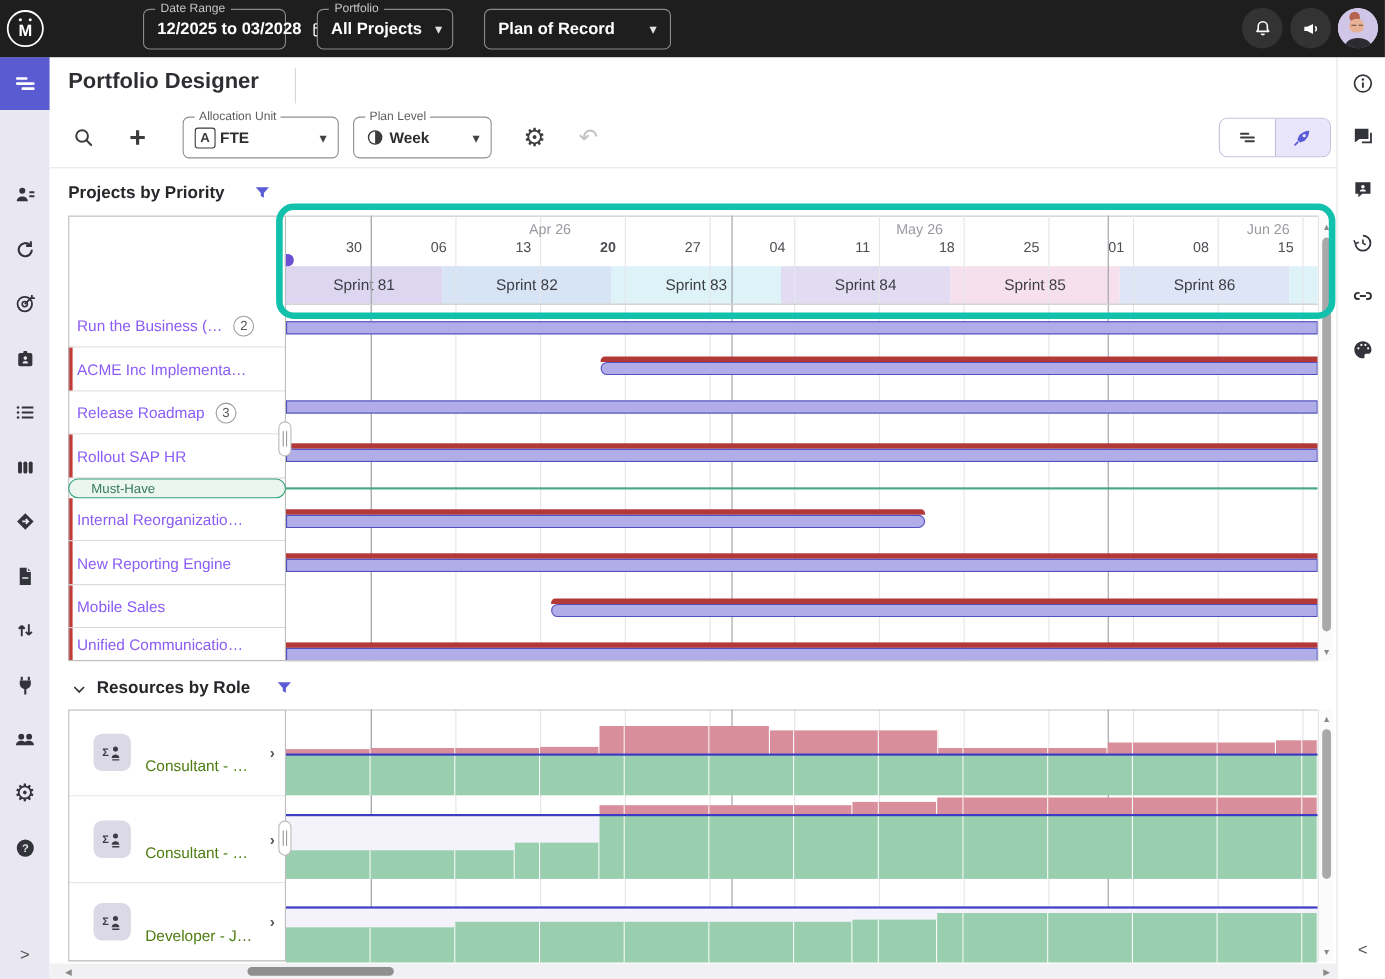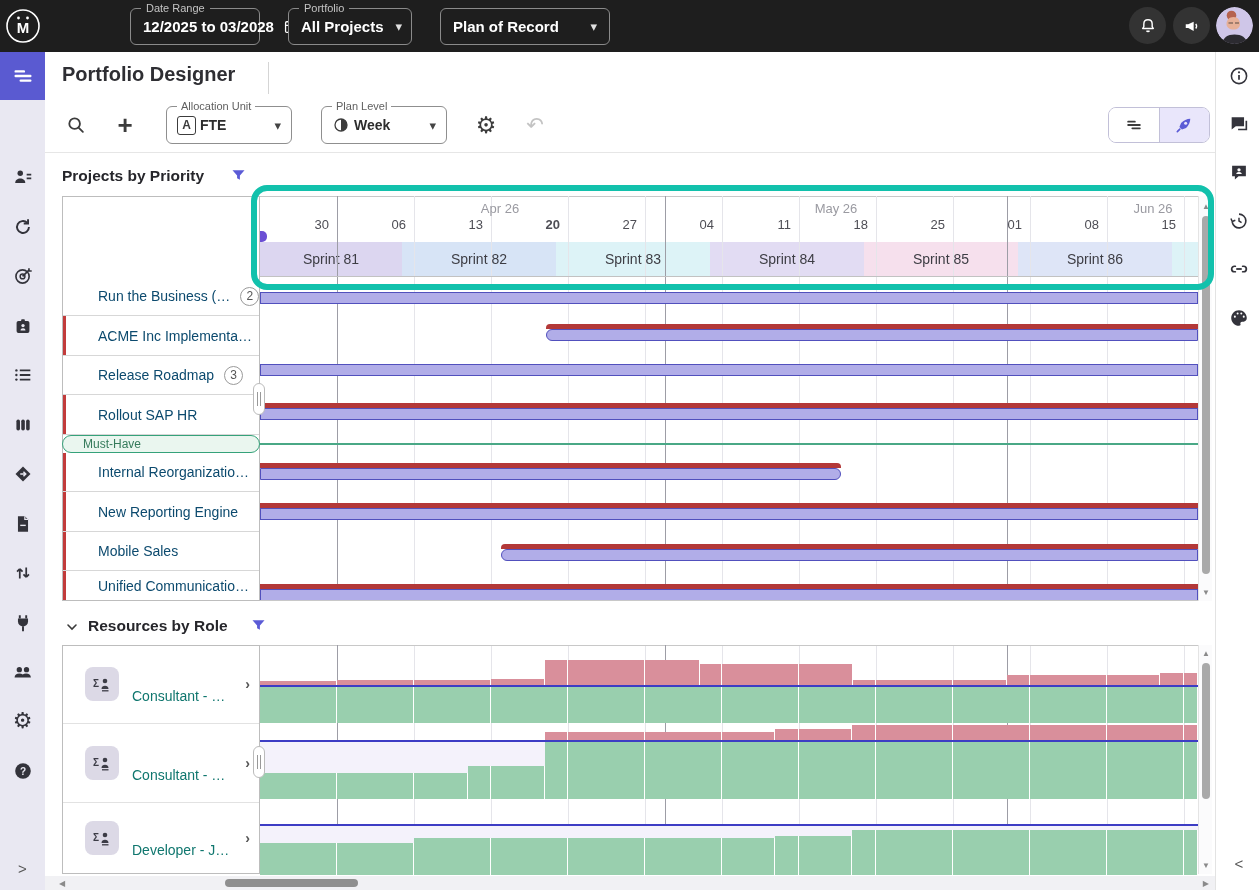--- a/index.html
+++ b/index.html
@@ -33,30 +33,30 @@
   #viewtoggle{position:absolute;left:1108px;top:107px;width:102px;height:36px;border:1px solid #c2c0d8;border-radius:8px;display:flex;overflow:hidden;box-sizing:border-box;}
   .vt-btn{width:51px;display:flex;align-items:center;justify-content:center;background:#fff;}
   .vt-active{background:#e9e6fb;}
   .hdr-divider{position:absolute;left:45px;top:152px;width:1170px;height:1px;background:#e6e6e6;}
   
   .sec-title{font-size:15.5px;font-weight:bold;color:#26262b;}
   
   .labelbox{position:absolute;left:62px;width:198px;border:1px solid #bdbdbd;box-sizing:border-box;background:transparent;z-index:12;}
   .prow{position:absolute;left:62px;width:198px;box-sizing:border-box;border-bottom:1px solid #d7d7d7;background:#fff;
     display:flex;align-items:center;z-index:11;}
-  .prow-label{font-size:14px;color:#0c4a6e;margin-left:36px;white-space:nowrap;overflow:hidden;}
+  .prow-label{font-size:14px;color:#8b5cf6;margin-left:8px;white-space:nowrap;overflow:hidden;}
   .prow-badge{min-width:19px;height:19px;border-radius:10px;border:1px solid #9a9a9a;color:#555;font-size:12px;
     display:flex;align-items:center;justify-content:center;margin-left:10px;box-sizing:border-box;padding:0 3px;background:#fff;}
   .red-edge{position:absolute;left:0;top:0;width:4px;height:100%;background:#c23b3b;}
   .mh-pill{position:absolute;left:62px;width:198px;height:18px;border:1px solid #35a27a;border-radius:10px;background:#eaf6ef;
     display:flex;align-items:center;box-sizing:border-box;z-index:13;}
   .mh-label{font-size:12px;color:#357a5b;margin-left:20px;}
   .rrow{position:absolute;left:62px;width:198px;box-sizing:border-box;background:#fff;display:flex;align-items:center;z-index:11;border-bottom:1px solid #e2e2e2;}
   .rrow-tile{width:34px;height:34px;border-radius:8px;background:#dcd9e6;margin-left:23px;display:flex;align-items:center;justify-content:center;}
-  .rrow-label{font-size:14px;color:#0f766e;margin-left:13px;white-space:nowrap;margin-top:24px;}
+  .rrow-label{font-size:14px;color:#4d7c0f;margin-left:13px;white-space:nowrap;margin-top:24px;}
   .rrow-chev{margin-left:auto;margin-right:10px;color:#555;font-size:14px;font-weight:bold;}
   
   .sb-v{position:absolute;width:14px;background:#fbfbfc;border-left:1px solid #e4e4e4;box-sizing:border-box;z-index:20;}
   .sb-arr{position:absolute;left:0;width:14px;text-align:center;font-size:8px;color:#8a8a8a;}
   .sb-thumb-v{position:absolute;left:3px;width:8px;background:#a9a9a9;border-radius:4px;}
   #hscroll{position:absolute;left:45px;top:876px;width:1170px;height:14px;background:#f1f1f4;z-index:40;}
   #hthumb{position:absolute;left:180px;top:3px;width:133px;height:8px;background:#8f8f8f;border-radius:4px;}
   .drag-handle{position:absolute;left:253px;width:12px;height:32px;background:#fff;border:1px solid #bbb;border-radius:7px;
     box-sizing:border-box;z-index:30;display:flex;align-items:center;justify-content:center;gap:2px;}
   .dh-line{width:1px;height:14px;background:#999;}
@@ -279,21 +279,21 @@
 <div class="tool-ic" style="left:63px;">
   <svg width="22" height="22" viewBox="0 0 24 24">
       <circle cx="10.5" cy="10.5" r="5.8" fill="none" stroke="currentColor" stroke-width="2"></circle>
       <path d="M14.8 14.8L19.5 19.5" stroke="currentColor" stroke-width="2" stroke-linecap="round"></path>
     </svg>
 </div>
 <div class="tool-ic" style="left:112px;font-size:26px;font-weight:bold;">
     <span>+</span>
   </div>
 
-<div class="fieldbox" style="left:166px;width:126px;justify-content:flex-end;">
+<div class="fieldbox" style="left:166px;width:142px;justify-content:flex-end;">
   <span class="fb-legend">Allocation Unit</span>
   <span style="width:19px;height:19px;border:1.7px solid #3c3c3c;border-radius:3px;display:flex;align-items:center;justify-content:center;font-size:12px;font-weight:bold;color:#3c3c3c;box-sizing:border-box;">A</span>
   <span class="fb-val">FTE</span>
   <span class="fb-caret">▾</span>
 </div>
 <div class="fieldbox" style="left:321px;width:126px;">
   <span class="fb-legend">Plan Level</span>
   <svg width="18" height="18" viewBox="0 0 24 24">
       <circle cx="12" cy="12" r="8" fill="none" stroke="#3c3c3c" stroke-width="1.7"></circle>
       <path d="M12 4a8 8 0 0 1 0 16z" fill="#3c3c3c"></path>

